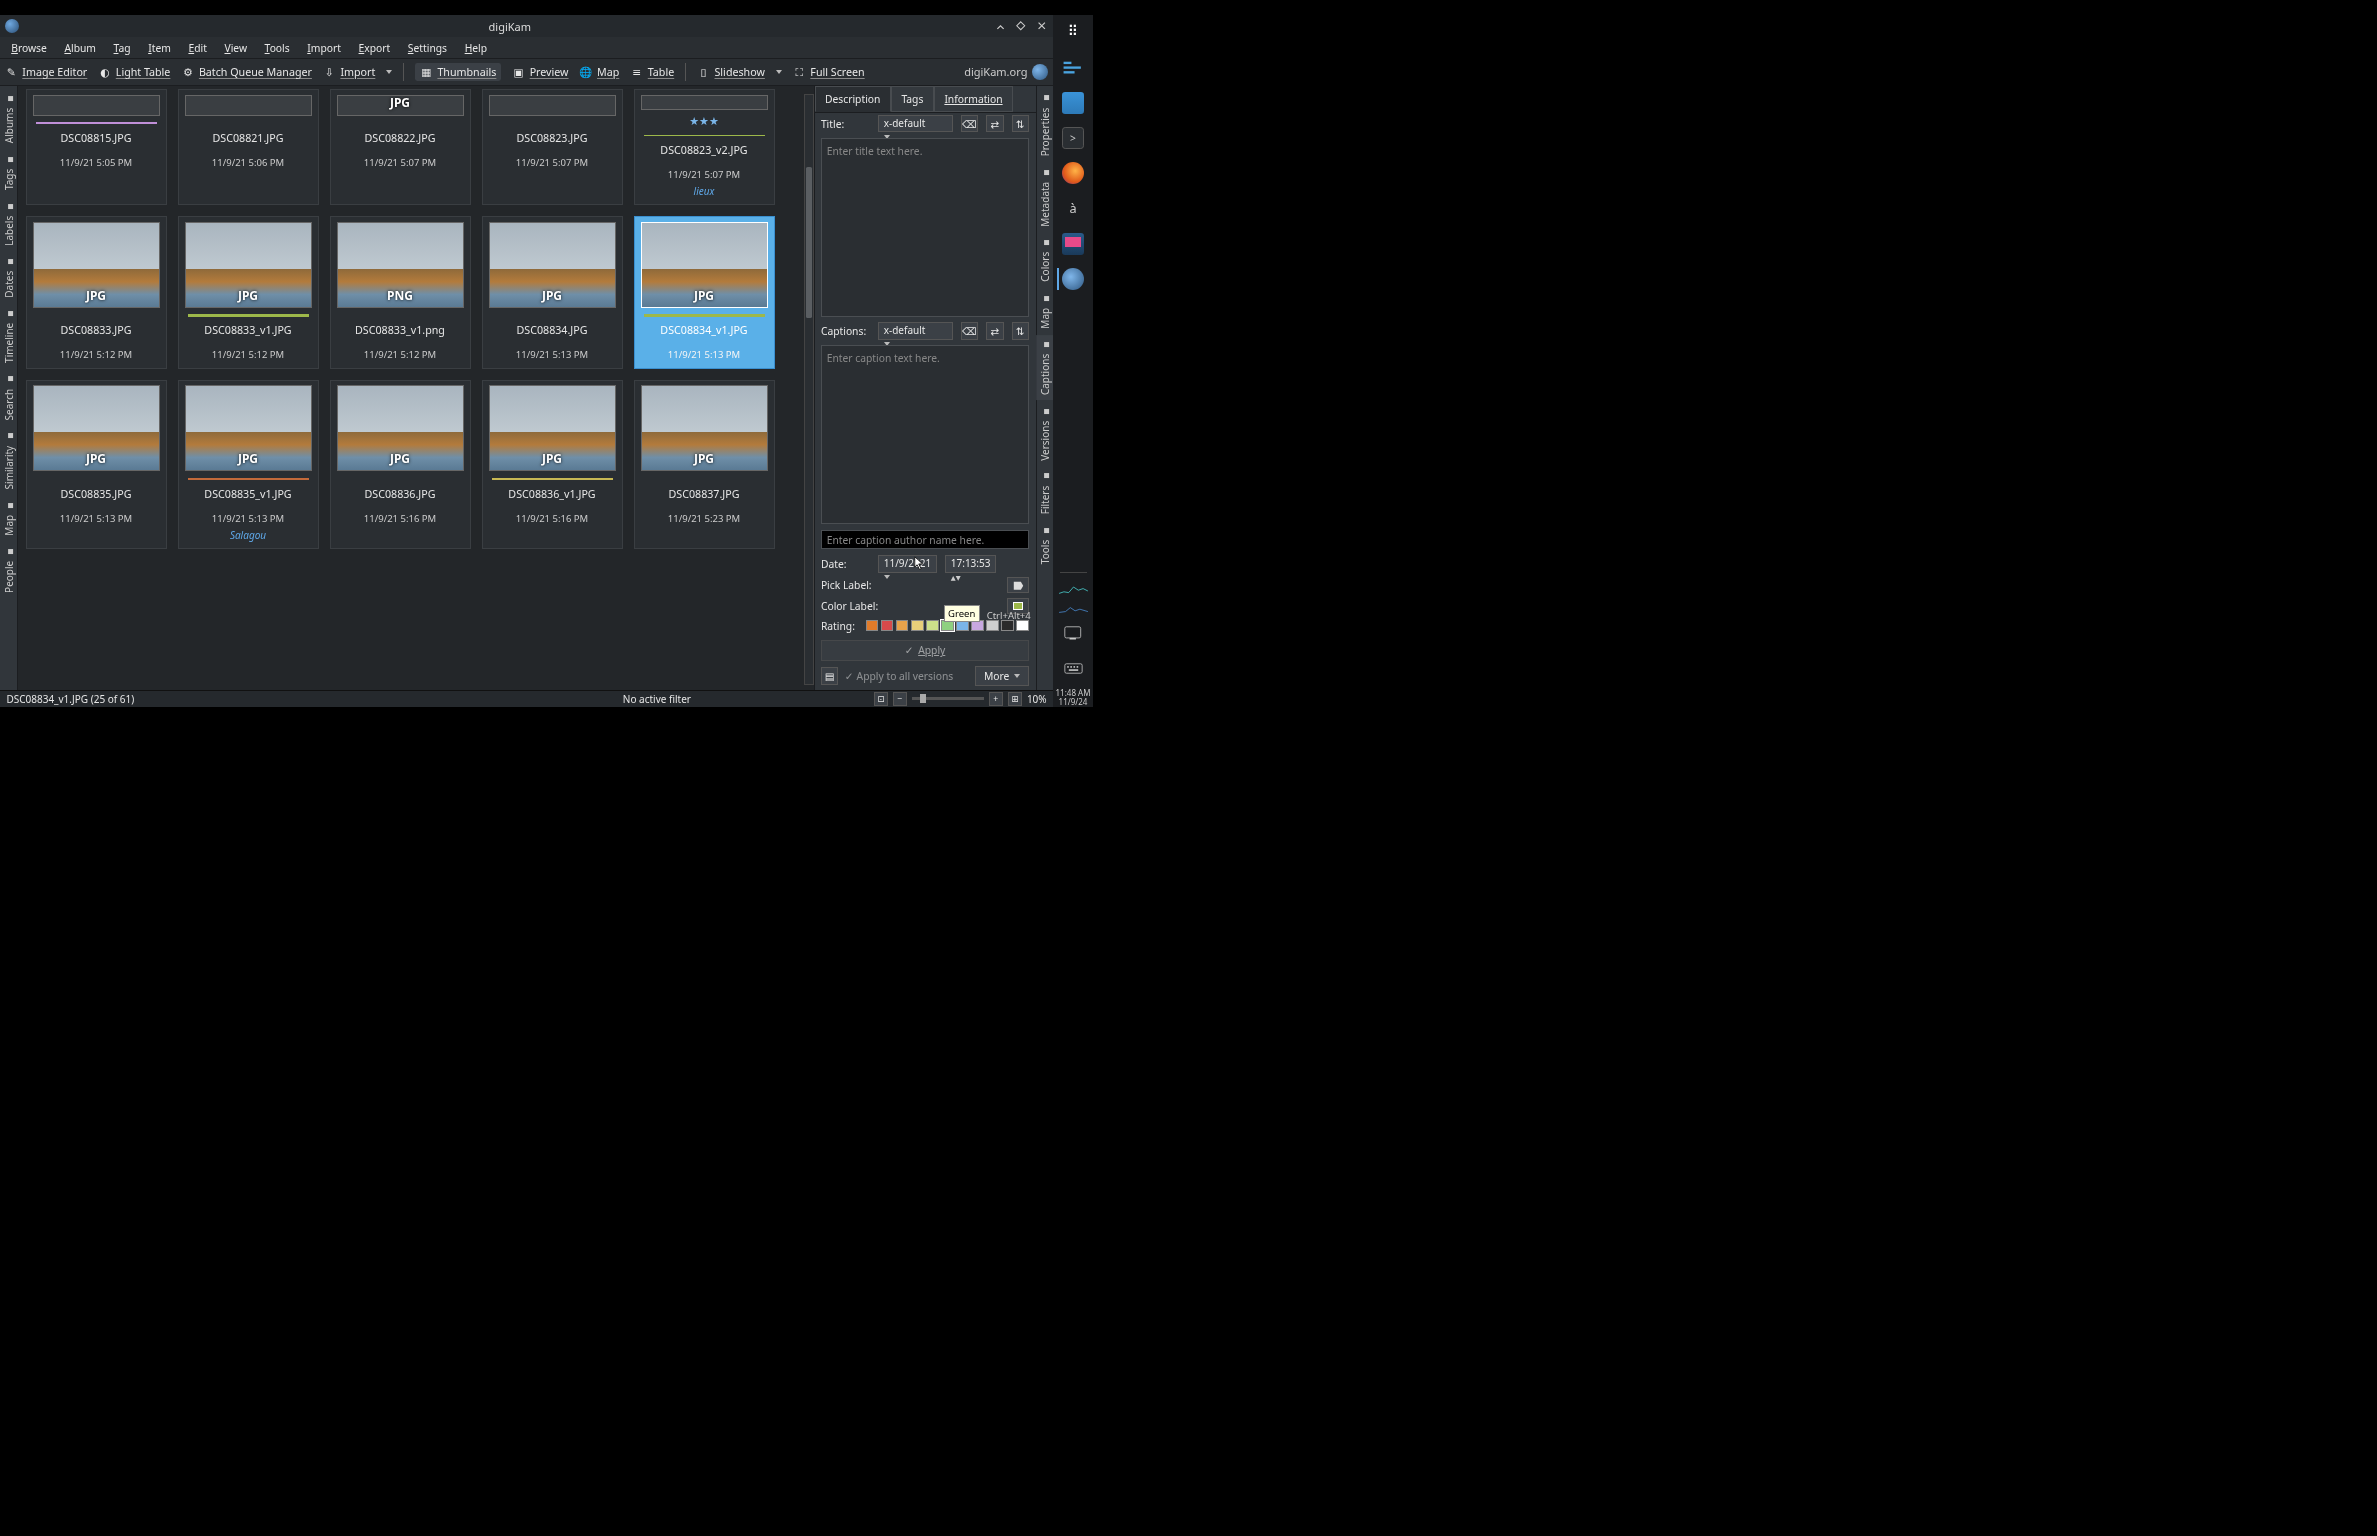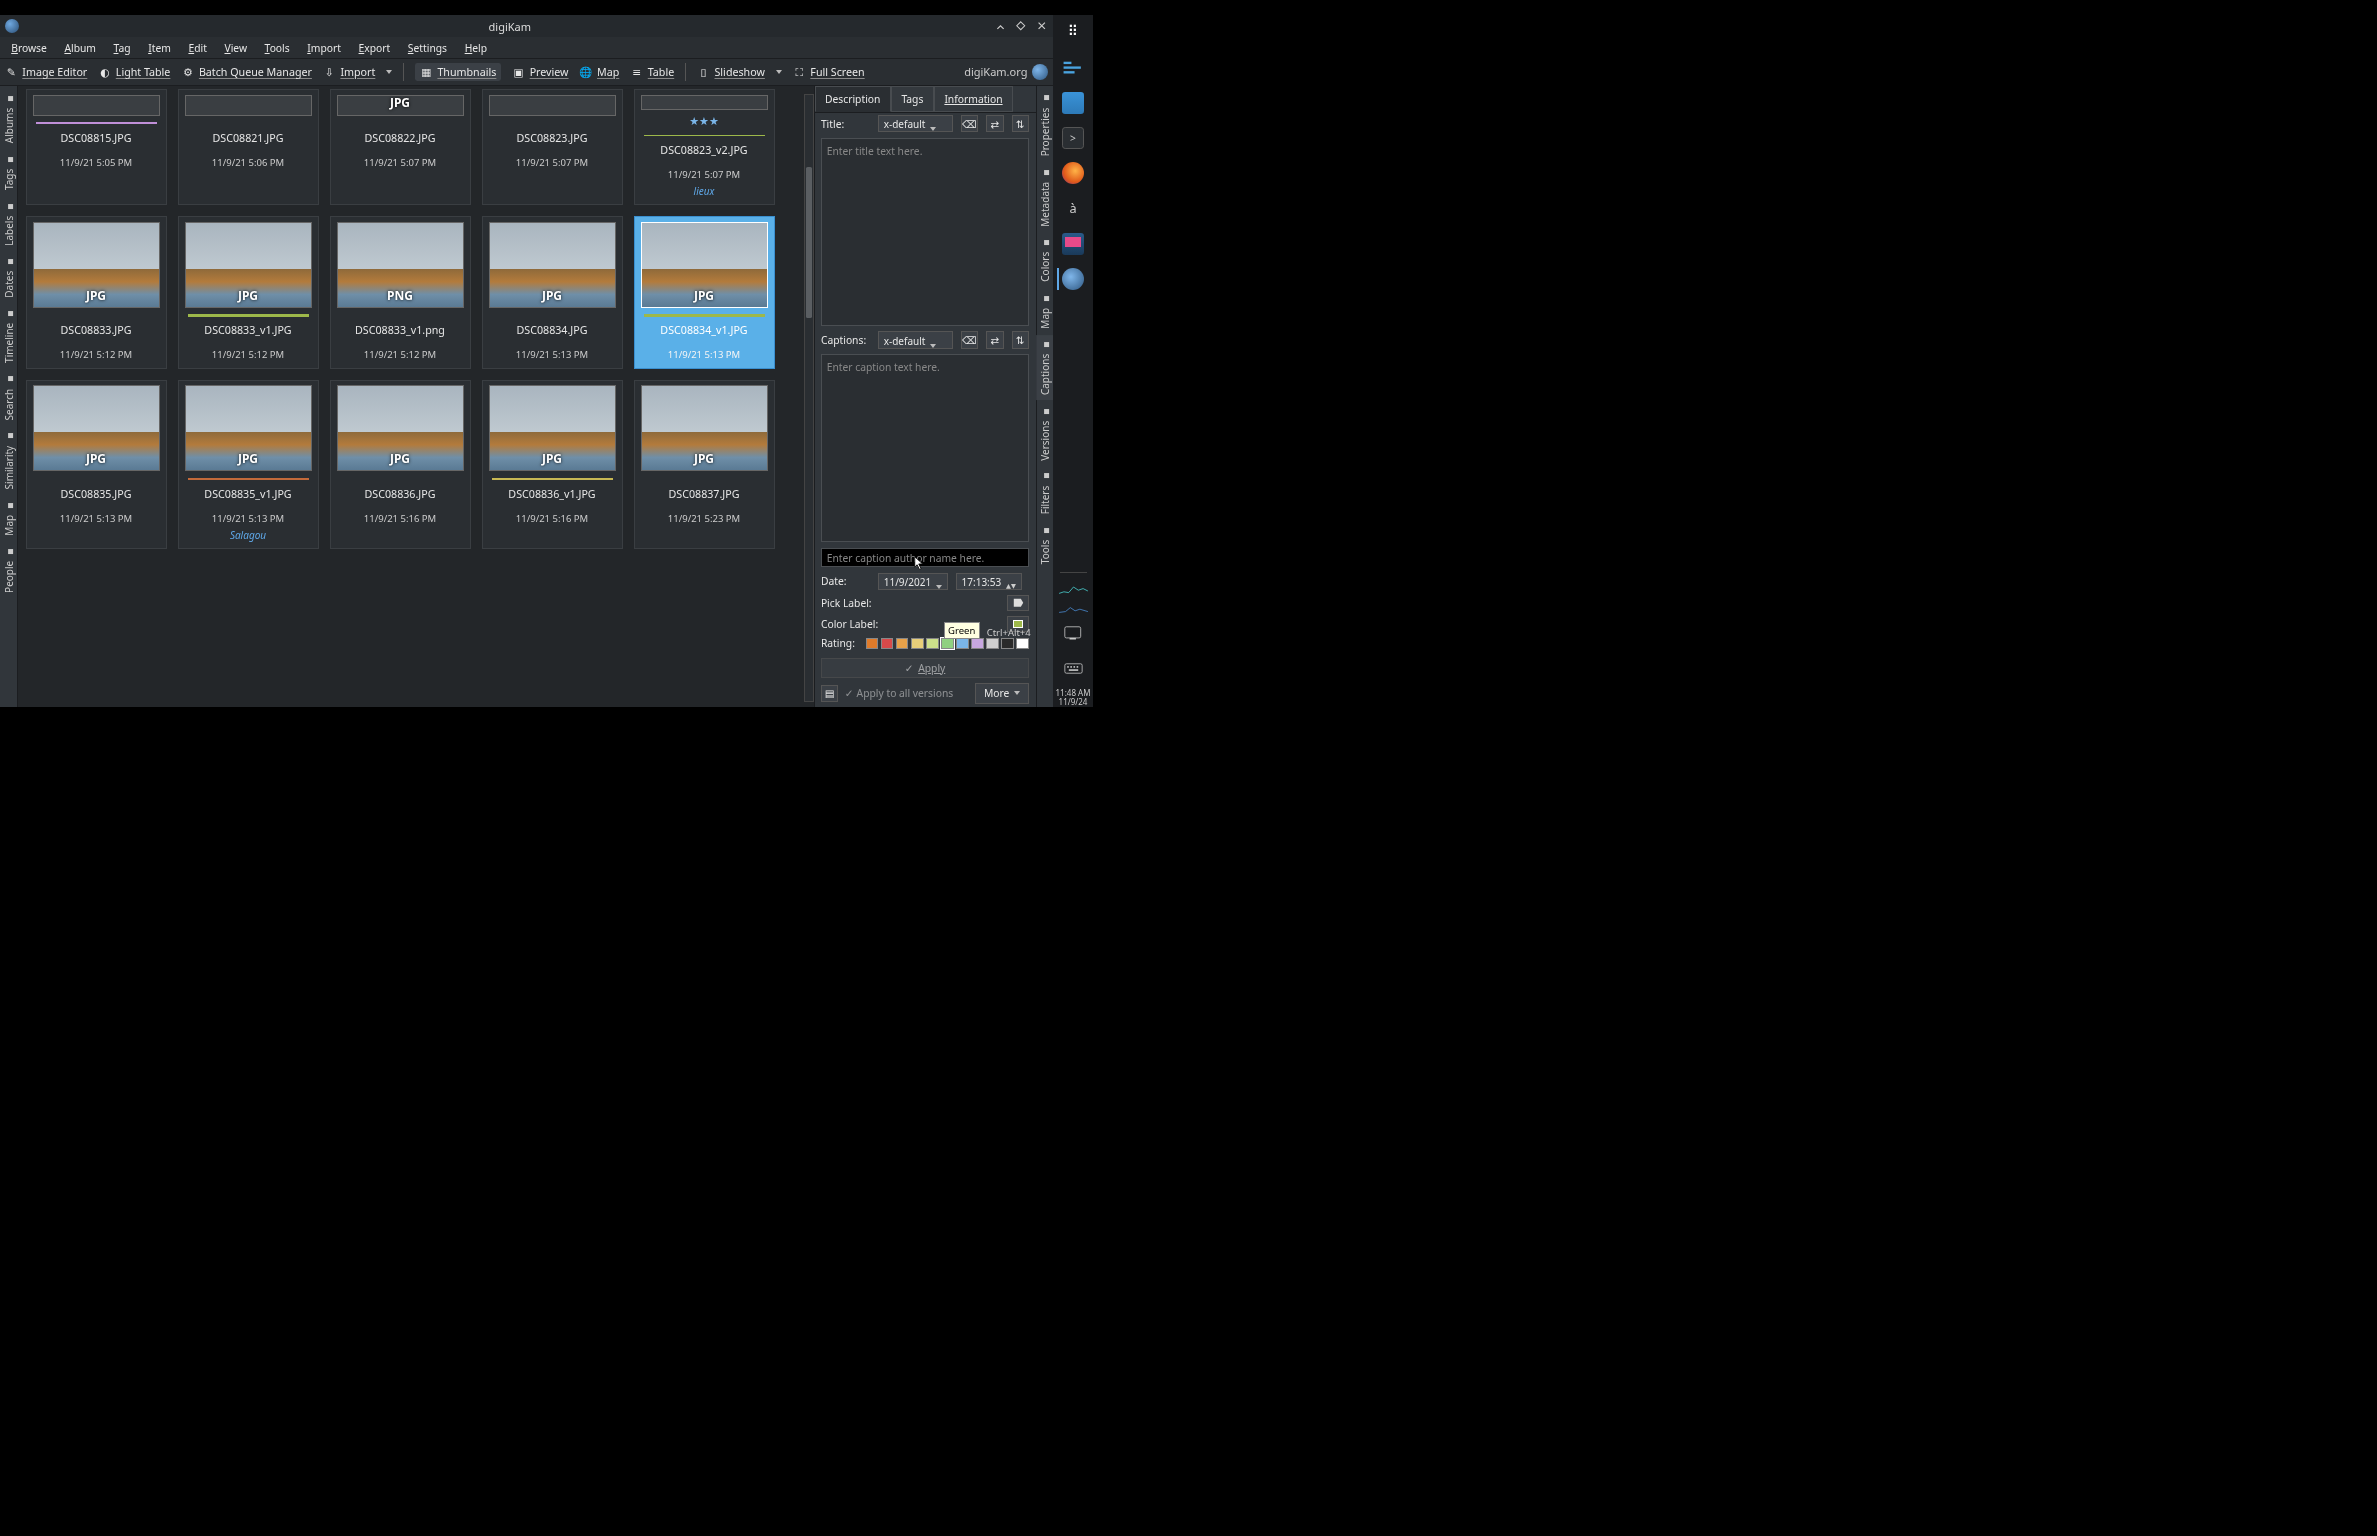--- a/index.html
+++ b/index.html
@@ -116,21 +116,21 @@
   .right-panel {
     width: 222px; background: var(--panel);
     border-left:0.8px solid #1b1d20; display:flex; flex-direction:column;
     font-size: 10.3px;
   }
   .rtabs { display:flex; border-bottom:0.8px solid #1b1d20; }
   .rtab { flex:0 0 auto; padding:4.8px 9.5px; cursor:pointer; border:0.8px solid #484c50; background:#34393e; }
   .rtab.active { background:#2a2e32; border-bottom-color:#2a2e32; }
   .form-row { display:flex; align-items:center; gap:8px; padding:2.4px 6.4px; }
   .form-row label { width:49px; }
-  .combo { background:#3b4046; border:0.8px solid #555; height:17.5px; display:flex; align-items:flex-end; padding:0 4.8px; gap:4.8px; font-size:10px; }
+  .combo { background:#3b4046; border:0.8px solid #555; height:17.5px; display:flex; align-items:flex-start; padding:0 4.8px; gap:4.8px; font-size:10px;flex-direction:column; }
   .rp-btn { width:17.5px; height:17.5px; background:#3b4046; border:0.8px solid #555; display:flex; align-items:center; justify-content:center; cursor:pointer; }
   .ta { flex:1; min-height:0; margin:3.2px 6.4px; background:#2a2e32; border:0.8px solid #4a4e52; color:#888; padding:4.8px; }
   .ta.large { height: 119px; }
   .ta.med { height: 159px; }
   .authinput { margin:3.2px 6.4px; height:19px; background:#000000; border:0.8px solid #4a4e52; color:#888; padding:1.6px 4.8px; }
   .swatches { display:flex; gap:2.4px; margin-left:auto; }
   .sw { width:12.7px; height:11px; border:0.8px solid #888; cursor:pointer; }
   .tooltip { position:absolute; right: 56px; bottom: 68px; background:#ffffe1; color:#000; font-size:9.5px; padding:0.8px 3.2px; border:0.8px solid #888; pointer-events:none; }
   .shortcut { position:absolute; right: 4.8px; bottom: 68px; color:#ccc; font-size:9.5px; pointer-events:none; }
 
@@ -560,20 +560,34 @@
           <span>Filters</span>
           <span class="vicon">▪</span>
         </div>
         <div class="vtab">
           <span>Tools</span>
           <span class="vicon">▪</span>
         </div>
       </div>
   </div>
 
+  <div class="statusbar">
+    <div class="seg">DSC08834_v1.JPG (25 of 61)</div>
+    <div class="seg" style="text-align:center;">No active filter</div>
+    <div class="zoomctl">
+      <div class="zoom-btn">⊡</div>
+      <div class="zoom-btn">−</div>
+      <div class="zslider">
+          <div class="zhandle"></div>
+        </div>
+      <div class="zoom-btn">+</div>
+      <div class="zoom-btn">⊞</div>
+      <span>10%</span>
+    </div>
+  </div>
 </div>
 
 <div class="dock">
   <div class="dock-top" style="color:#fff;font-size:14.3px;">⠿</div>
   <div style="height:6.4px;"></div>
   <div class="dock-item">
       <svg width="22" height="16" viewBox="0 0 28 20">
         <rect x="2" y="8" width="22" height="3" fill="#4aa3df"></rect>
         <rect x="2" y="14" width="14" height="3" fill="#4aa3df"></rect>
         <rect x="2" y="2" width="10" height="3" fill="#4aa3df"></rect>

